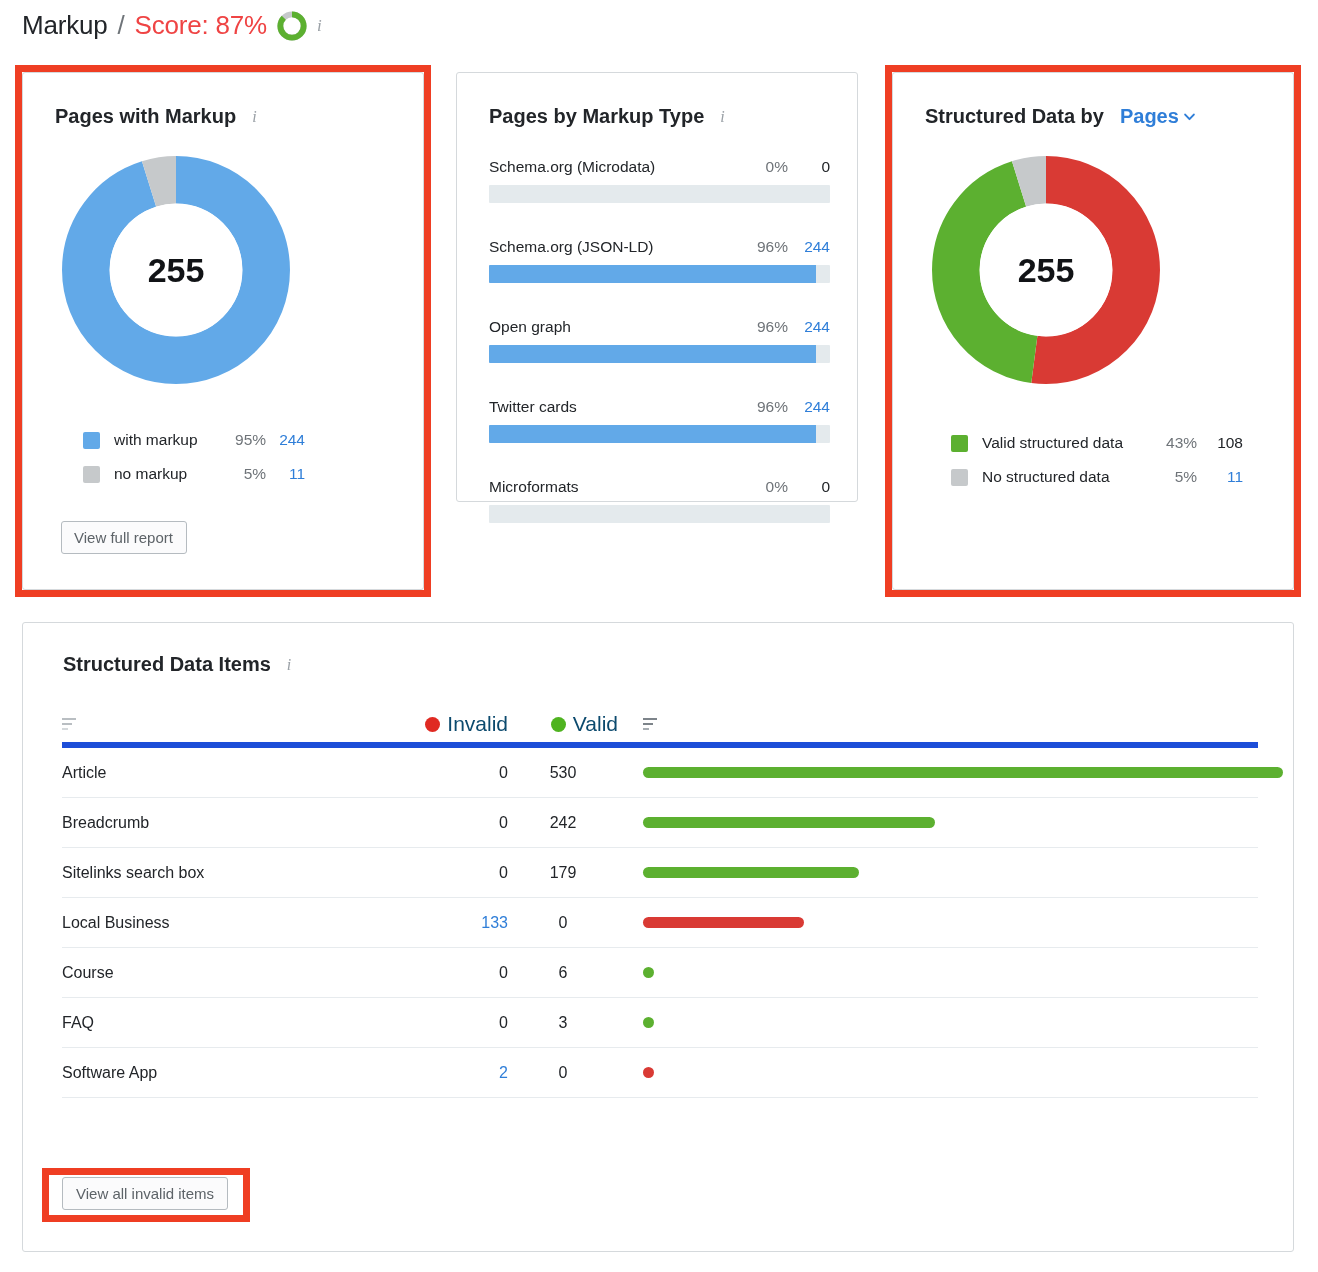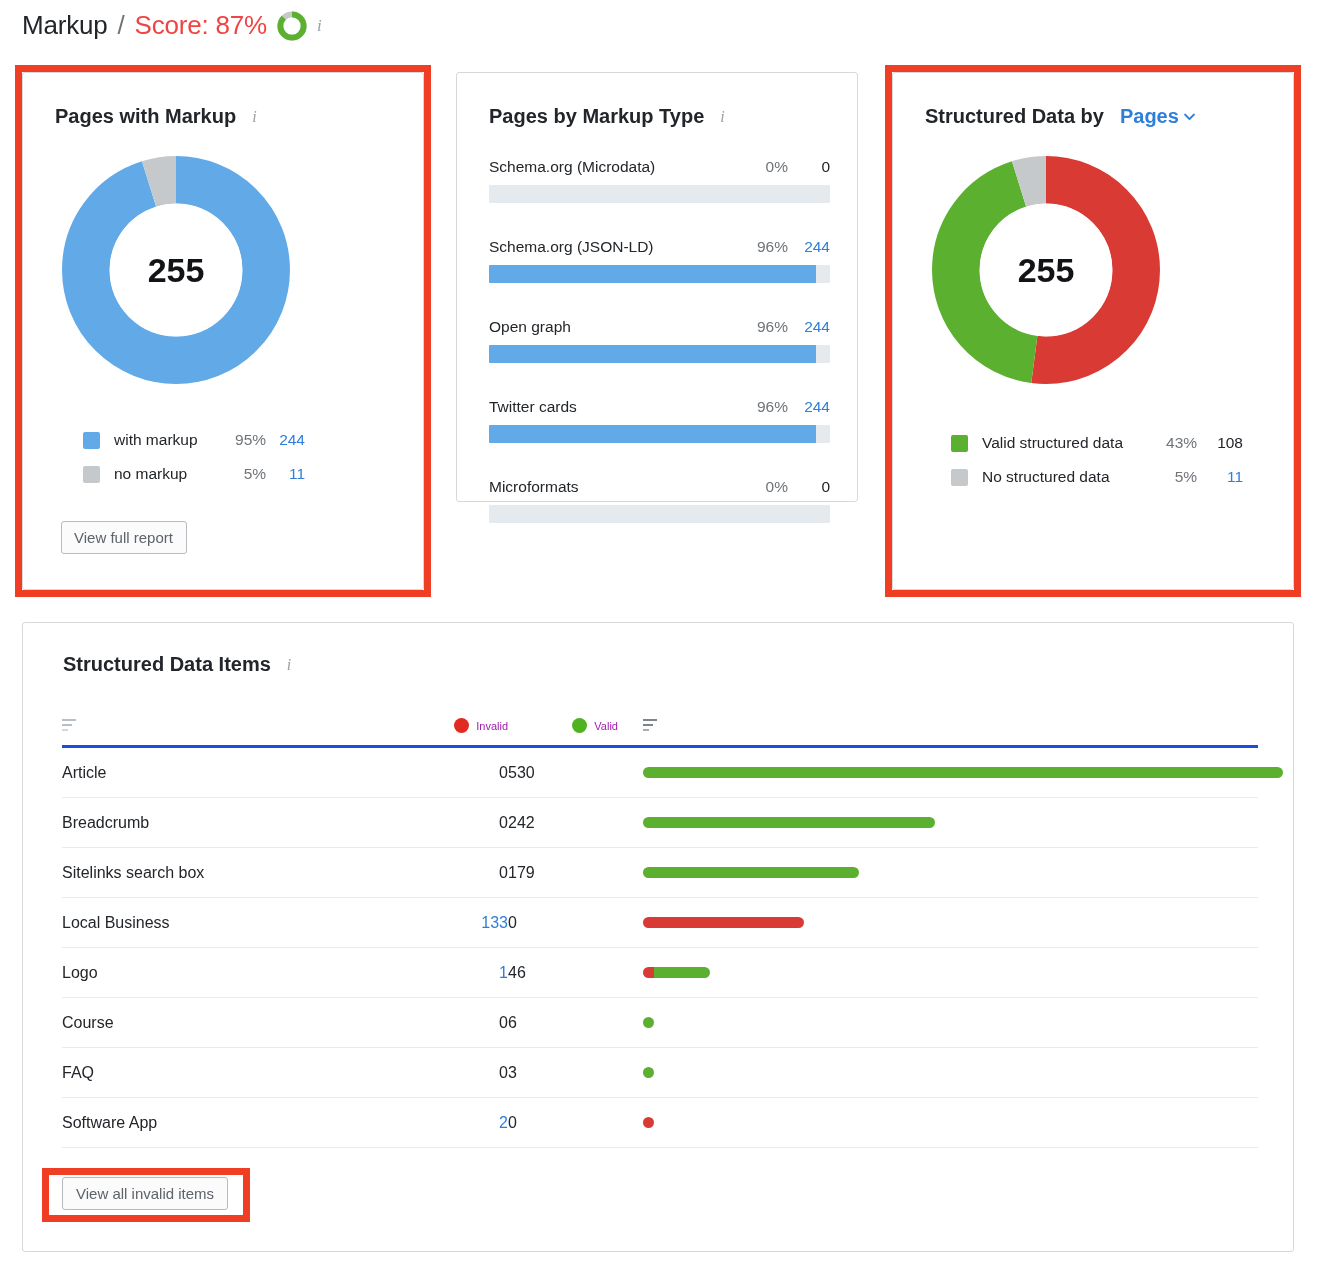--- a/index.html
+++ b/index.html
@@ -97,31 +97,31 @@
   .mt-track {
     height: 18px; background: #e4eaed; border-radius: 1px;
     position: relative; overflow: hidden;
   }
   .mt-fill { height: 100%; background: #62a9e8; }
 
   
   .tbl { position: absolute; left: 62px; top: 706px; width: 1196px; }
   .th-row {
     display: flex; align-items: center; height: 42px;
-    border-bottom: 3px solid #1d4ed8;
-    font-size: 11px; color: #a21caf;
+    border-bottom: 6px solid #1d4ed8;
+    font-size: 21px; color: #0c4a6e;
   }
   .tr-row {
     display: flex; align-items: center; height: 50px;
     border-bottom: 1px solid #e7ebee;
     font-size: 16px; color: #222529;
   }
   .col-name { width: 336px; flex: 0 0 336px; }
   .col-inv  { width: 110px; flex: 0 0 110px; text-align: right; }
-  .col-val  { width: 110px; flex: 0 0 110px; text-align: left; }
+  .col-val  { width: 110px; flex: 0 0 110px; text-align: center; }
   .col-bar  { flex: 1 1 auto; padding-left: 25px; }
   .hdr-dot { width: 15px; height: 15px; border-radius: 50%; display:inline-block; vertical-align: -2px; }
   .hdr-inv, .hdr-val {
     display: flex; align-items: center; justify-content: flex-end; gap: 7px;
   }
   .sort-icon { display: inline-block; width: 17px; height: 14px; }
   .barcell { display: flex; align-items: center; height: 11px; }
   .seg { height: 11px; }
   .seg:first-child { border-top-left-radius: 6px; border-bottom-left-radius: 6px; }
   .seg:last-child { border-top-right-radius: 6px; border-bottom-right-radius: 6px; }
@@ -352,31 +352,20 @@
         <div class="col-name">Local Business</div>
         <div class="col-inv"><span class="val-link">133</span></div>
         <div class="col-val"><span class="val-plain">0</span></div>
         <div class="col-bar">
           <div class="barcell">
             <div class="seg only" style="width: 160.6px; background: rgb(217, 58, 52);"></div>
           </div>
         </div>
       </div>
       <div class="tr-row">
-        <div class="col-name">Logo</div>
-        <div class="col-inv"><span class="val-link">1</span></div>
-        <div class="col-val"><span class="val-plain">46</span></div>
-        <div class="col-bar">
-          <div class="barcell">
-            <div class="seg" style="width: 11px; background: rgb(217, 58, 52);"></div>
-            <div class="seg" style="width: 55.5px; background: rgb(92, 176, 48);"></div>
-          </div>
-        </div>
-      </div>
-      <div class="tr-row">
         <div class="col-name">Course</div>
         <div class="col-inv"><span class="val-plain">0</span></div>
         <div class="col-val"><span class="val-plain">6</span></div>
         <div class="col-bar">
           <div class="barcell">
             <div class="seg only" style="width: 11px; background: rgb(92, 176, 48);"></div>
           </div>
         </div>
       </div>
       <div class="tr-row">

